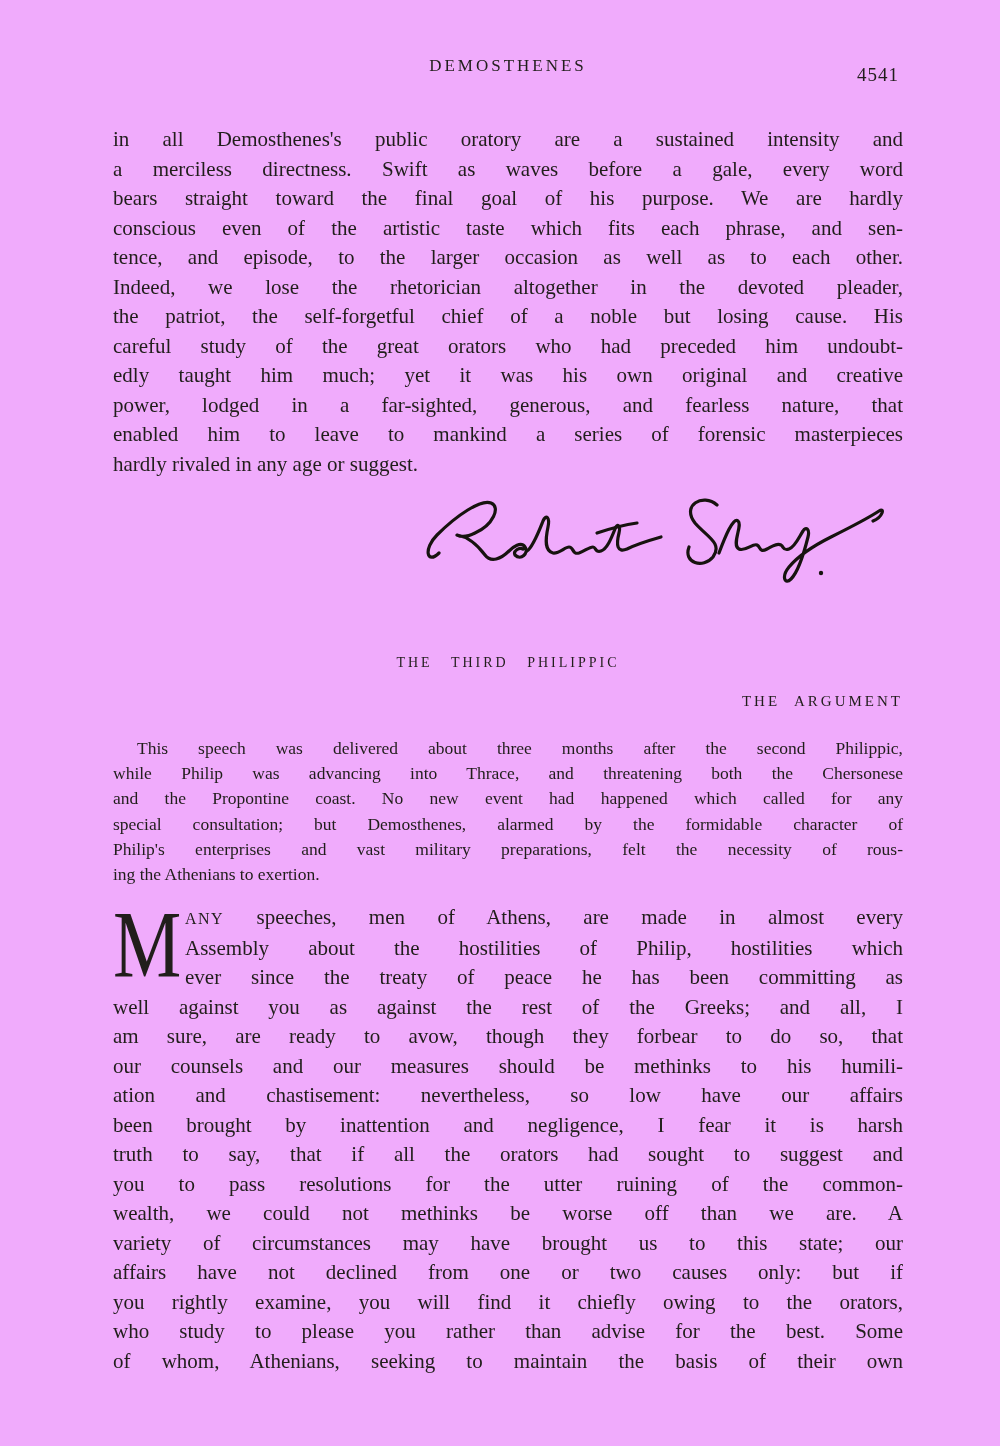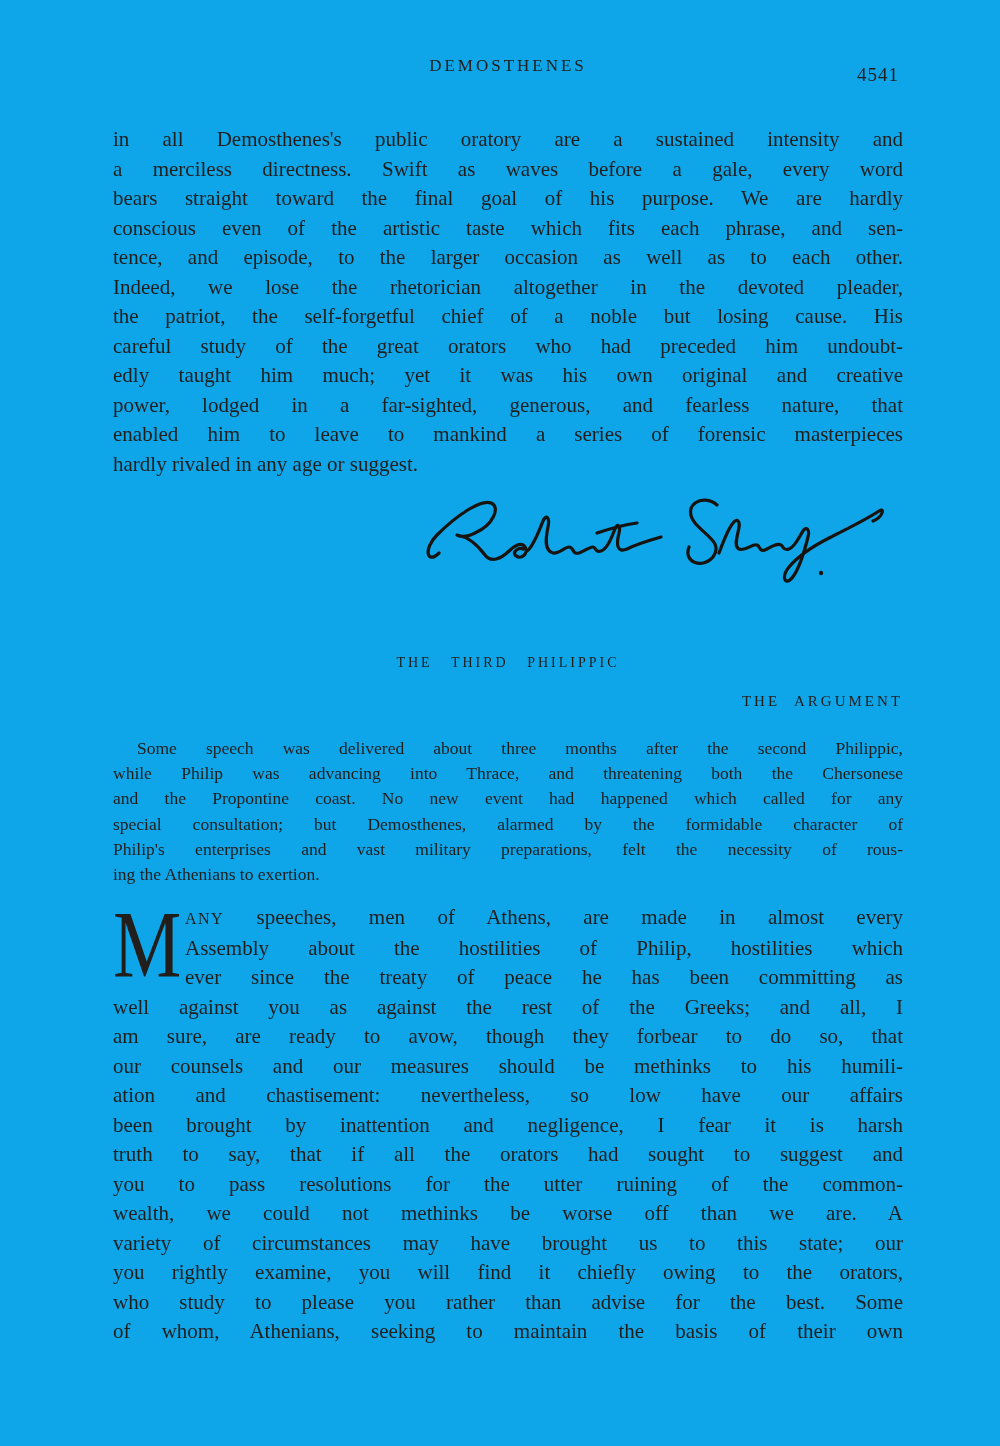--- a/index.html
+++ b/index.html
@@ -1,21 +1,21 @@
 <!DOCTYPE html>
 <html><head>
 <meta charset="utf-8">
 <style>
   html, body { margin: 0; padding: 0; background: #ffffff; }
   .page {
     position: relative;
     width: 1000px;
     height: 1446px;
     box-sizing: border-box;
-    background: #0ea5e9;
+    background: #f0abfc;
     color: #211e1b;
     font-family: "Liberation Serif", "DejaVu Serif", serif;
     padding: 56px 97px 40px 113px;
     overflow: hidden;
   }
   .header { position: relative; height: 28px; text-align: center; }
   .running-title {
     font-size: 17px;
     letter-spacing: 3px;
     word-spacing: 4px;
@@ -103,21 +103,21 @@
         <circle cx="398" cy="86" r="2.2" fill="#17130f" stroke="none"></circle>
       </g>
     </svg>
   </div>
 
   <div class="section-title">THE THIRD PHILIPPIC</div>
 
   <div class="section-subtitle">THE ARGUMENT</div>
 
   <div class="para argument end-left">
-      <div class="tline">Some speech was delivered about three months after the second Philippic,</div>
+      <div class="tline">This speech was delivered about three months after the second Philippic,</div>
       <div class="tline">while Philip was advancing into Thrace, and threatening both the Chersonese</div>
       <div class="tline">and the Propontine coast. No new event had happened which called for any</div>
       <div class="tline">special consultation; but Demosthenes, alarmed by the formidable character of</div>
       <div class="tline">Philip's enterprises and vast military preparations, felt the necessity of rous-</div>
       <div class="tline">ing the Athenians to exertion.</div>
     </div>
 
   <div class="para speech">
     <span class="dropcap">M</span>
     <div class="tline">
@@ -129,19 +129,20 @@
         <div class="tline">ever since the treaty of peace he has been committing as</div>
         <div class="tline">well against you as against the rest of the Greeks; and all, I</div>
         <div class="tline">am sure, are ready to avow, though they forbear to do so, that</div>
         <div class="tline">our counsels and our measures should be methinks to his humili-</div>
         <div class="tline">ation and chastisement: nevertheless, so low have our affairs</div>
         <div class="tline">been brought by inattention and negligence, I fear it is harsh</div>
         <div class="tline">truth to say, that if all the orators had sought to suggest and</div>
         <div class="tline">you to pass resolutions for the utter ruining of the common-</div>
         <div class="tline">wealth, we could not methinks be worse off than we are. A</div>
         <div class="tline">variety of circumstances may have brought us to this state; our</div>
+        <div class="tline">affairs have not declined from one or two causes only: but if</div>
         <div class="tline">you rightly examine, you will find it chiefly owing to the orators,</div>
         <div class="tline">who study to please you rather than advise for the best. Some</div>
         <div class="tline">of whom, Athenians, seeking to maintain the basis of their own</div>
       </div>
   </div>
 
 </div>
 
 </body></html>

